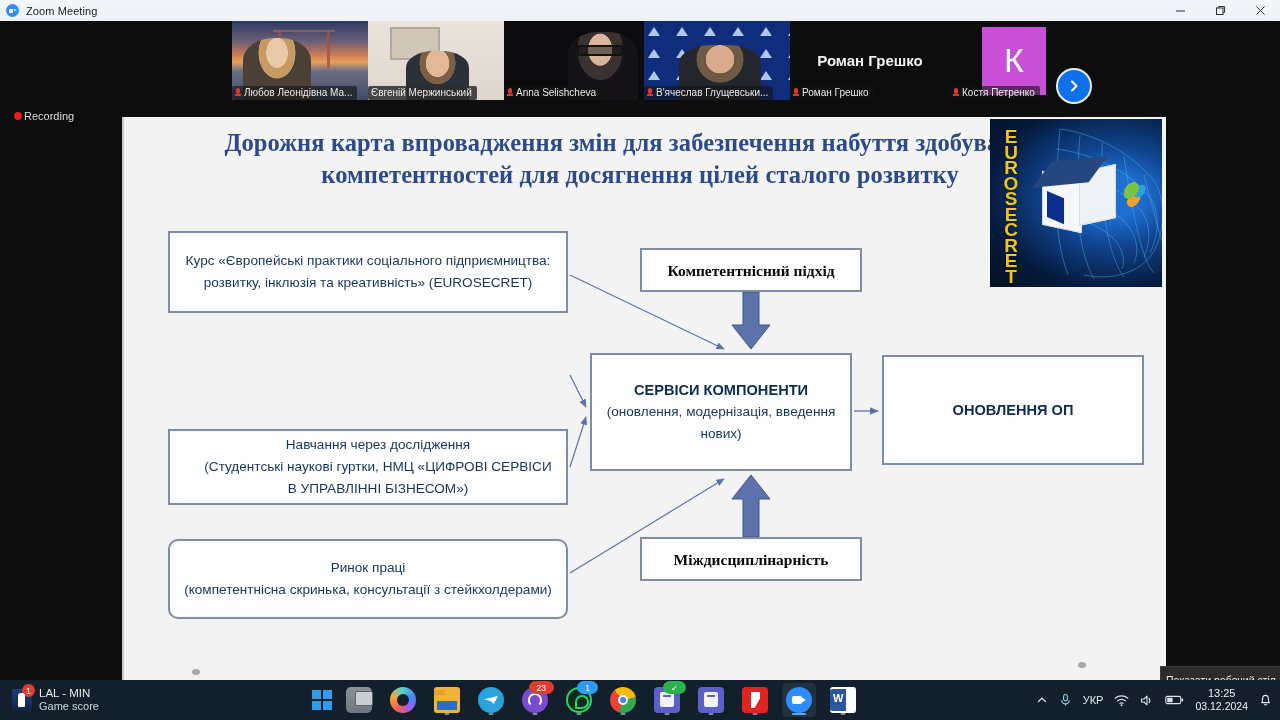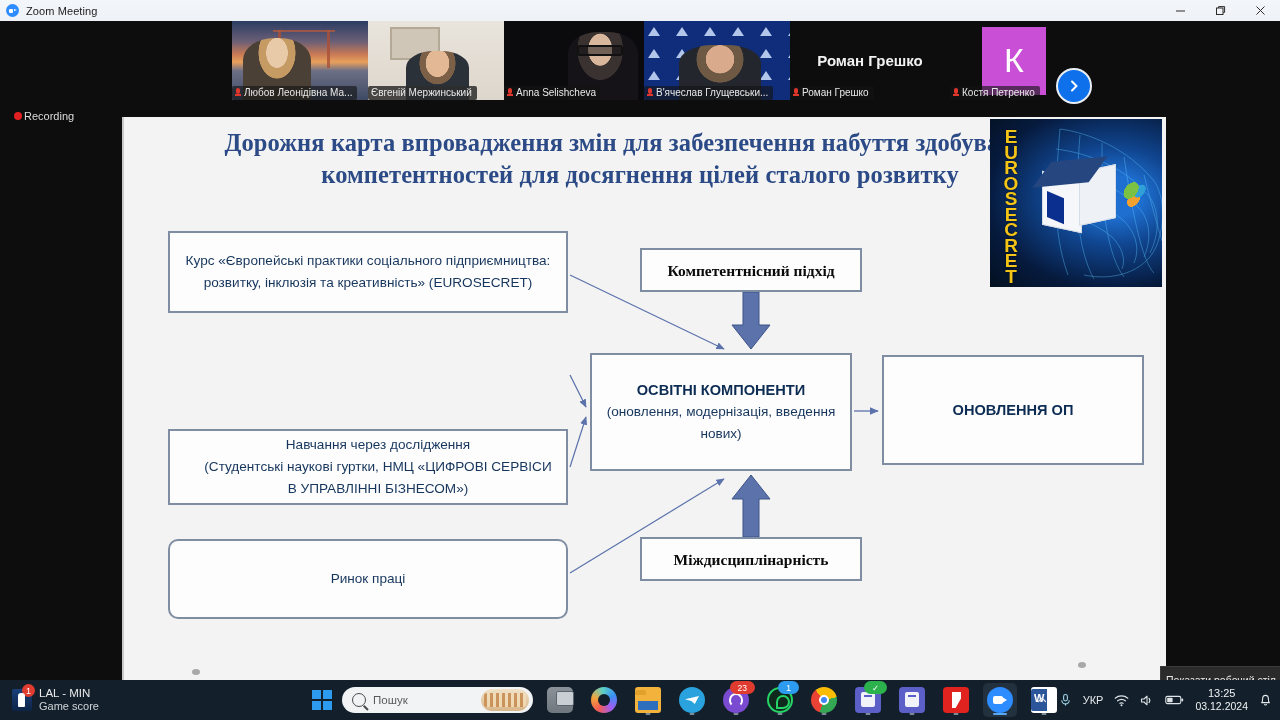--- a/index.html
+++ b/index.html
@@ -501,34 +501,35 @@
         <div class="box box-sans" id="box-research">
           <div class="bt">
             <span class="norm-line">Навчання через дослідження</span>
             <span class="norm-line">(Студентські наукові гуртки, НМЦ «ЦИФРОВІ СЕРВІСИ В УПРАВЛІННІ БІЗНЕСОМ»)</span>
           </div>
         </div>
 
         <div class="box box-sans" id="box-labour">
           <div class="bt">
             <span class="norm-line">Ринок праці</span>
+            <span class="norm-line">(компетентнісна скринька, консультації з стейкхолдерами)</span>
           </div>
         </div>
 
         <div class="box box-serif" id="box-competency">
           <div class="bt">Компетентнісний підхід</div>
         </div>
 
         <div class="box box-serif" id="box-interdisc">
           <div class="bt">Міждисциплінарність</div>
         </div>
 
         <div class="box box-sans" id="box-components">
           <div class="bt">
-            <span class="strong-line box-bold">ОСВІТНІ КОМПОНЕНТИ</span>
+            <span class="strong-line box-bold">СЕРВІСИ КОМПОНЕНТИ</span>
             <span class="norm-line">(оновлення, модернізація, введення нових)</span>
           </div>
         </div>
 
         <div class="box box-bold" id="box-updateop">
           <div class="bt">ОНОВЛЕННЯ ОП</div>
         </div>
 
         <div class="dot-mark" style="left:68px;top:552px;"></div>
         <div class="dot-mark" style="left:954px;top:545px;"></div>
@@ -553,25 +554,20 @@
     </div>
 
     <div class="tb-center">
       <div class="win-logo">
           <i></i>
           <i></i>
           <i></i>
           <i></i>
         </div>
 
-      <div class="searchbox">
-        <span class="sico"></span>
-        <span class="sph">Пошук</span>
-        <span class="s-thumb"></span>
-      </div>
 
       <div class="ti-wrap">
           <span class="ticon ic-taskview"></span>
         </div>
       <div class="ti-wrap">
           <span class="ticon ic-copilot"></span>
         </div>
       <div class="ti-wrap">
           <span class="ticon ic-folder"></span>
           <span class="udot"></span>

